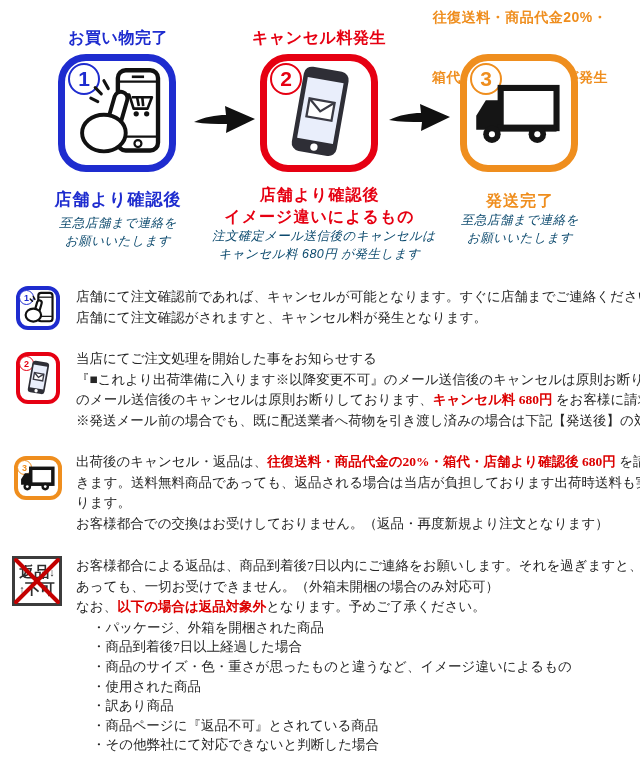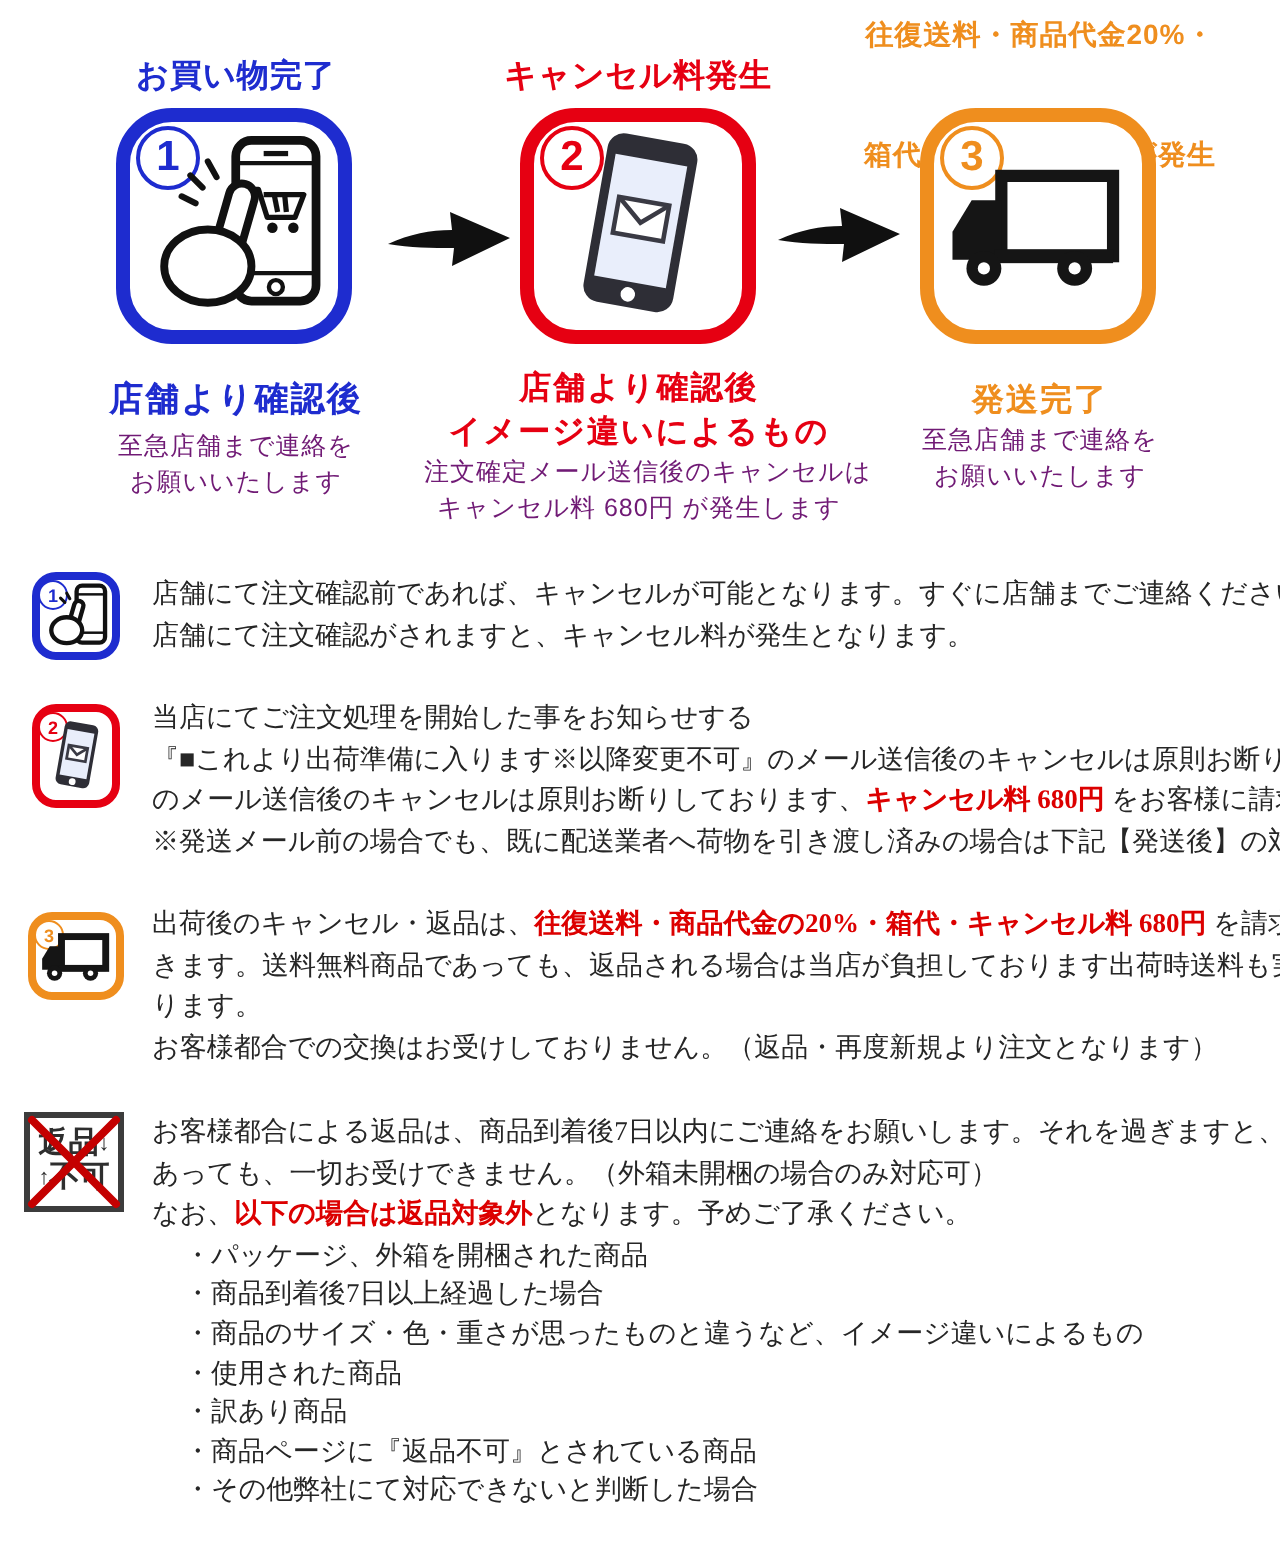--- a/index.html
+++ b/index.html
@@ -14,21 +14,21 @@
   .flow-box{position:absolute;width:118px;height:118px;border-radius:28px;background:#fff;box-sizing:border-box;}
   .bd-blue{border:7px solid #1e2ccf;}
   .bd-red{border:7px solid #e60012;}
   .bd-orange{border:7px solid #ef8e1e;}
   .badge{position:absolute;left:3px;top:2px;width:32px;height:32px;border-radius:50%;border:2.5px solid;
          display:flex;align-items:center;justify-content:center;font-size:21px;font-weight:bold;background:transparent;box-sizing:border-box;}
   .badge.sm{width:15px;height:15px;border-width:1.5px;font-size:9px;left:-1px;top:0;background:#fff;}
   .caption{position:absolute;text-align:center;white-space:nowrap;}
   .cap-main{font-size:17px;font-weight:bold;letter-spacing:1px;}
   .cap-main2{font-size:16px;font-weight:bold;letter-spacing:1px;line-height:21px;}
-  .cap-sub{font-size:12.5px;color:#701a75;line-height:17px;letter-spacing:0.5px;}
+  .cap-sub{font-size:12.5px;color:#0c4a6e;line-height:17px;letter-spacing:0.5px;font-style:italic;}
   .arrow{position:absolute;}
   
   .note-icon{position:absolute;box-sizing:border-box;background:#fff;}
   .note-text{position:absolute;left:76px;font-size:13.5px;color:#262626;line-height:20.6px;
              font-family:"Liberation Serif","DejaVu Serif",serif;}
   .note-text div{white-space:nowrap;}
   .red-inline{color:#dc0000;font-weight:bold;}
   .bullets div{white-space:nowrap;line-height:19.6px;}
   .bullets{margin-left:16px;}
   
@@ -184,21 +184,21 @@
       <rect x="34" y="4" width="64" height="46" fill="#fff" stroke="#151515" stroke-width="10"></rect>
       <path d="M34 18 H17 L6 36 V52 H34 Z" fill="#151515"></path>
       <rect x="30" y="46" width="68" height="8" fill="#151515"></rect>
       <circle cx="24" cy="57" r="11" fill="#151515"></circle>
         <circle cx="24" cy="57" r="4" fill="#fff"></circle>
       <circle cx="76" cy="57" r="11" fill="#151515"></circle>
         <circle cx="76" cy="57" r="4" fill="#fff"></circle>
     </svg>
   </div>
   <div class="note-text" style="top:452px;">
-    <div><span>出荷後のキャンセル・返品は、</span><span class="red-inline">往復送料・商品代金の20%・箱代・キャンセル料 680円</span><span> を請求させていただ</span></div>
+    <div><span>出荷後のキャンセル・返品は、</span><span class="red-inline">往復送料・商品代金の20%・箱代・店舗より確認後 680円</span><span> を請求させていただ</span></div>
     <div>きます。送料無料商品であっても、返品される場合は当店が負担しております出荷時送料も実費にて請求とな</div>
     <div>ります。</div>
     <div>お客様都合での交換はお受けしておりません。（返品・再度新規より注文となります）</div>
   </div>
 
   <div class="stamp" style="top:556px;">
     <div class="stamp-row">
       <span>返品</span>
         <span class="stamp-arr">↓</span>
     </div>

